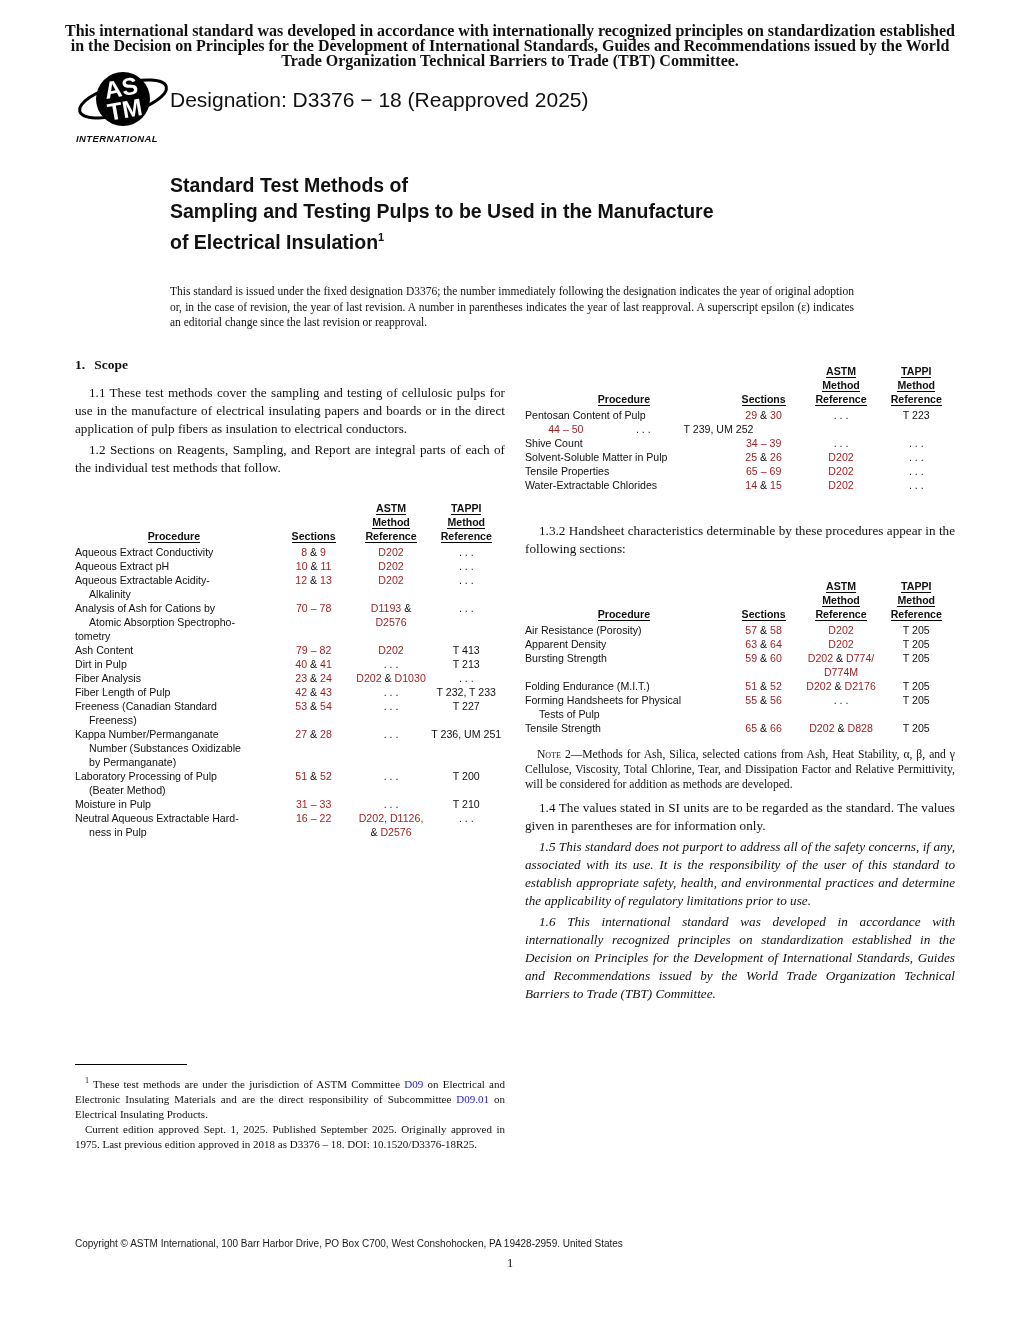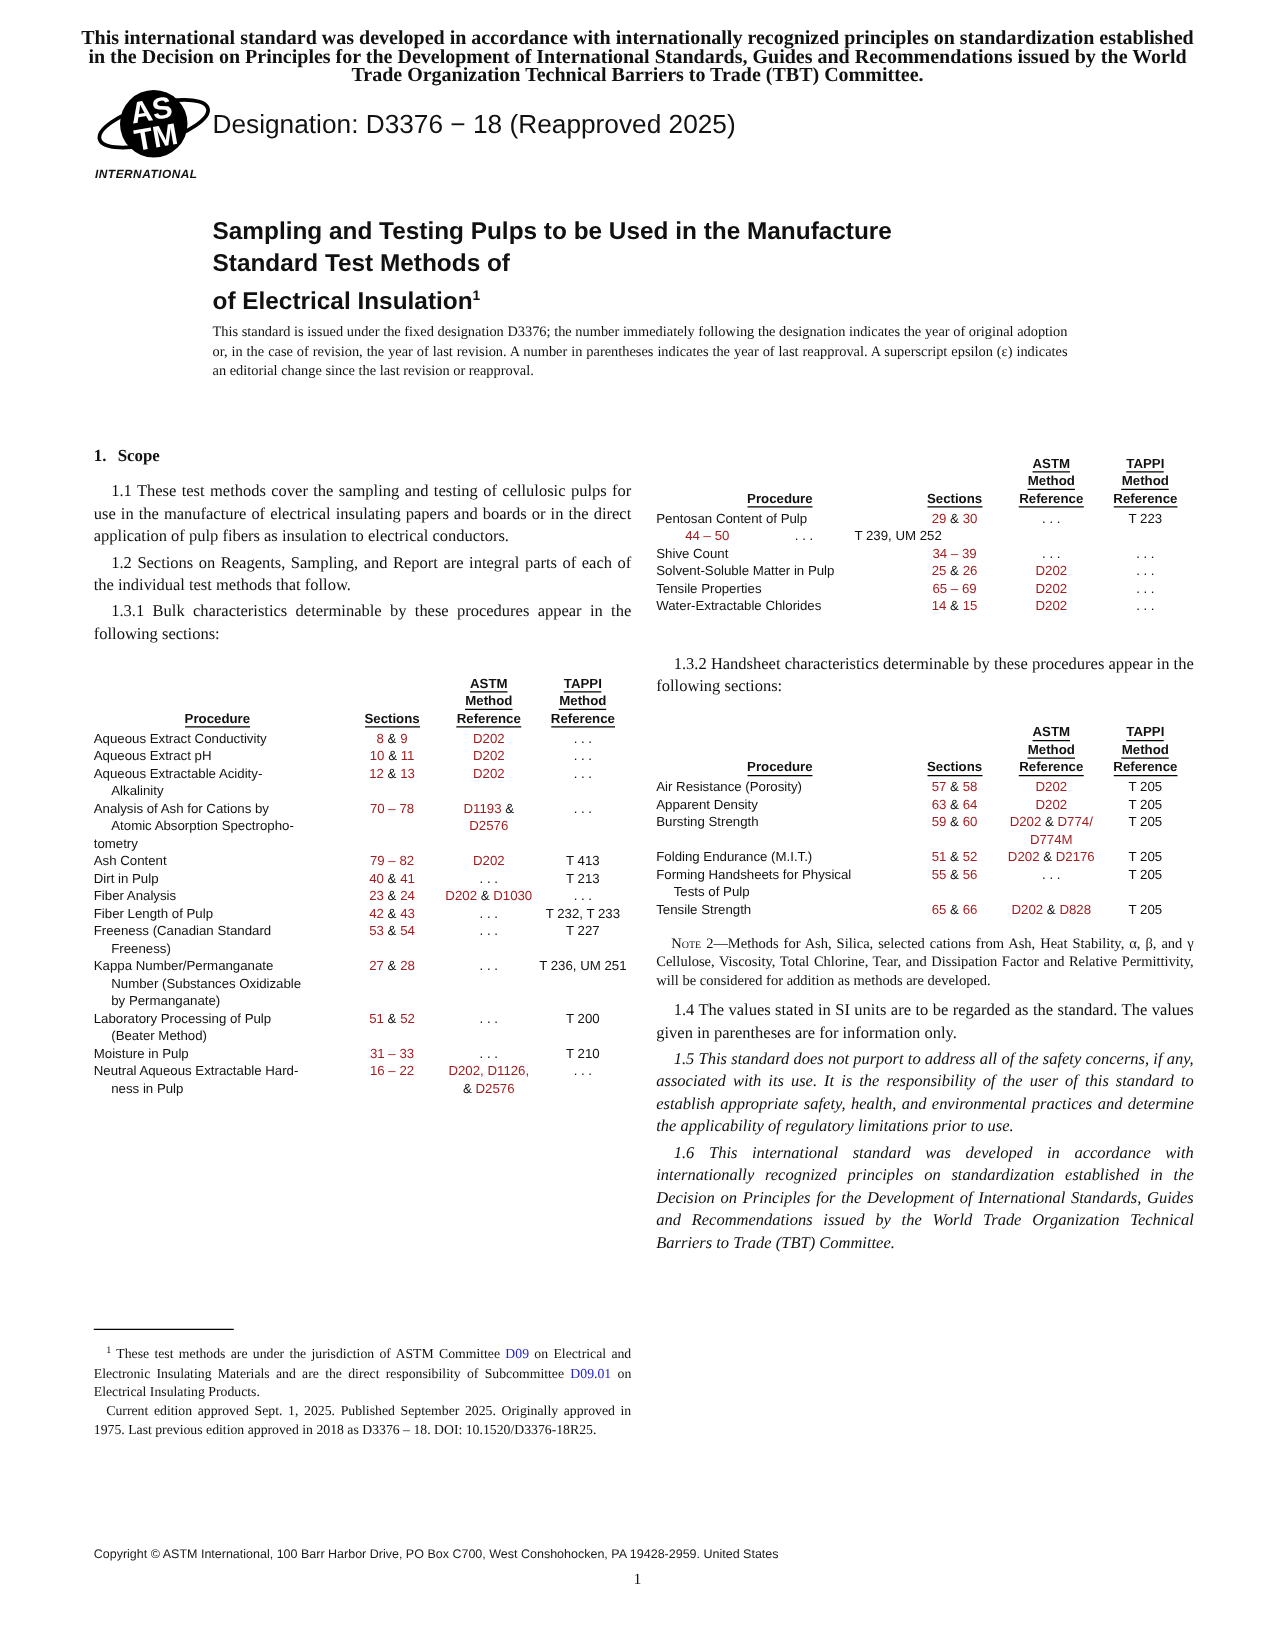--- a/index.html
+++ b/index.html
@@ -8,21 +8,21 @@
   .disclaimer{position:absolute;top:23px;left:60px;width:900px;text-align:center;
         font-size:16px;line-height:15px;font-weight:bold;}
   .logo-wrap{position:absolute;left:76px;top:70px;width:100px;text-align:left;}
   .logo-sub{font-family:"Liberation Sans",sans-serif;font-style:italic;font-weight:bold;
         font-size:9.5px;letter-spacing:.4px;margin-top:-3px;}
   .designation{position:absolute;left:170px;top:88px;font-family:"Liberation Sans",sans-serif;
         font-weight:normal;font-size:21px;}
   .title{position:absolute;left:170px;top:172px;font-family:"Liberation Sans",sans-serif;
         font-weight:bold;font-size:19.5px;line-height:26px;}
   .title sup{font-size:11px;vertical-align:super;}
-  .issued{position:absolute;left:170px;top:259px;width:684px;font-size:11.5px;
+  .issued{position:absolute;left:170px;top:284px;width:684px;font-size:11.5px;
         line-height:15.5px;text-align:justify;}
   .col{position:absolute;top:352px;width:430px;font-size:13.2px;line-height:18px;text-align:justify;}
   .col-left{left:75px;height:800px;display:flex;flex-direction:column;}
   .col-right{left:525px;}
   .scope-h{font-size:13.5px;font-weight:bold;text-align:left;margin:4px 0 10px 0;}
   .scope-h .num{margin-right:9px;}
   .para{text-indent:14px;margin:0 0 3px 0;}
   .note{font-size:11.6px;line-height:15.2px;text-indent:12px;margin:5px 0 6px 0;}
   .sc{font-variant:small-caps;}
   .it{font-style:italic;}
@@ -62,34 +62,33 @@
       <circle cx="47" cy="29" r="27" fill="#000"></circle>
       <text x="47" y="26" fill="#fff" font-family="Liberation Sans, sans-serif" font-weight="bold" font-size="24" text-anchor="middle" transform="rotate(-10 47 29)">AS</text>
       <text x="47" y="48" fill="#fff" font-family="Liberation Sans, sans-serif" font-weight="bold" font-size="24" text-anchor="middle" transform="rotate(-10 47 29)">TM</text>
     </svg>
     <div class="logo-sub">INTERNATIONAL</div>
   </div>
 
   <div class="designation">Designation: D3376 − 18 (Reapproved 2025)</div>
 
   <div class="title">
+    <div>Standard Test Methods of</div>
     <div>Sampling and Testing Pulps to be Used in the Manufacture</div>
-    <div>Standard Test Methods of</div>
     <div><span>of Electrical Insulation</span><sup>1</sup></div>
   </div>
 
   <div class="issued">This standard is issued under the fixed designation D3376; the number immediately following the designation indicates the year of original adoption or, in the case of revision, the year of last revision. A number in parentheses indicates the year of last reapproval. A superscript epsilon (ε) indicates an editorial change since the last revision or reapproval.</div>
 
   <div class="col col-left">
     <div class="scope-h">
       <span class="num">1.</span><span>Scope</span>
     </div>
     <p class="para">1.1 These test methods cover the sampling and testing of cellulosic pulps for use in the manufacture of electrical insulating papers and boards or in the direct application of pulp fibers as insulation to electrical conductors.</p>
     <p class="para">1.2 Sections on Reagents, Sampling, and Report are integral parts of each of the individual test methods that follow.</p>
-    <p class="para">1.3.1 Bulk characteristics determinable by these procedures appear in the following sections:</p>
 
     <div class="ttable">
         <div class="trow thead">
           <div class="tc tc-proc"><span class="u">Procedure</span></div>
           <div class="tc tc-sec"><span class="u">Sections</span></div>
           <div class="tc tc-astm">
             <div class=""><span class="u">ASTM</span></div>
             <div class=""><span class="u">Method</span></div>
             <div class=""><span class="u">Reference</span></div>
           </div>

